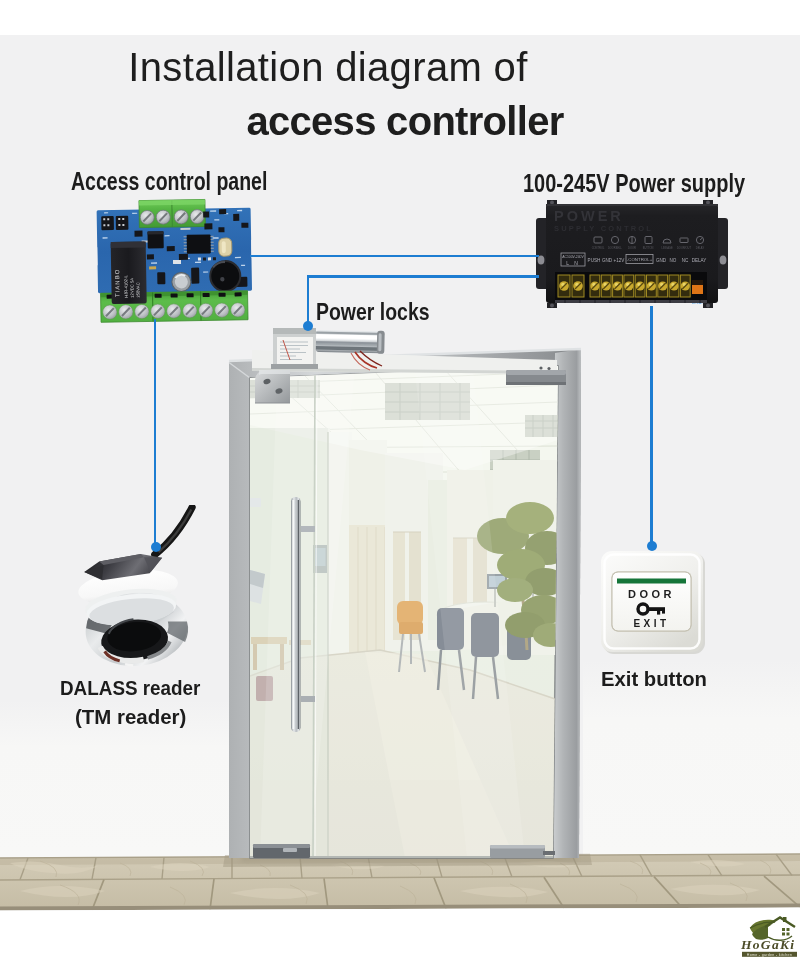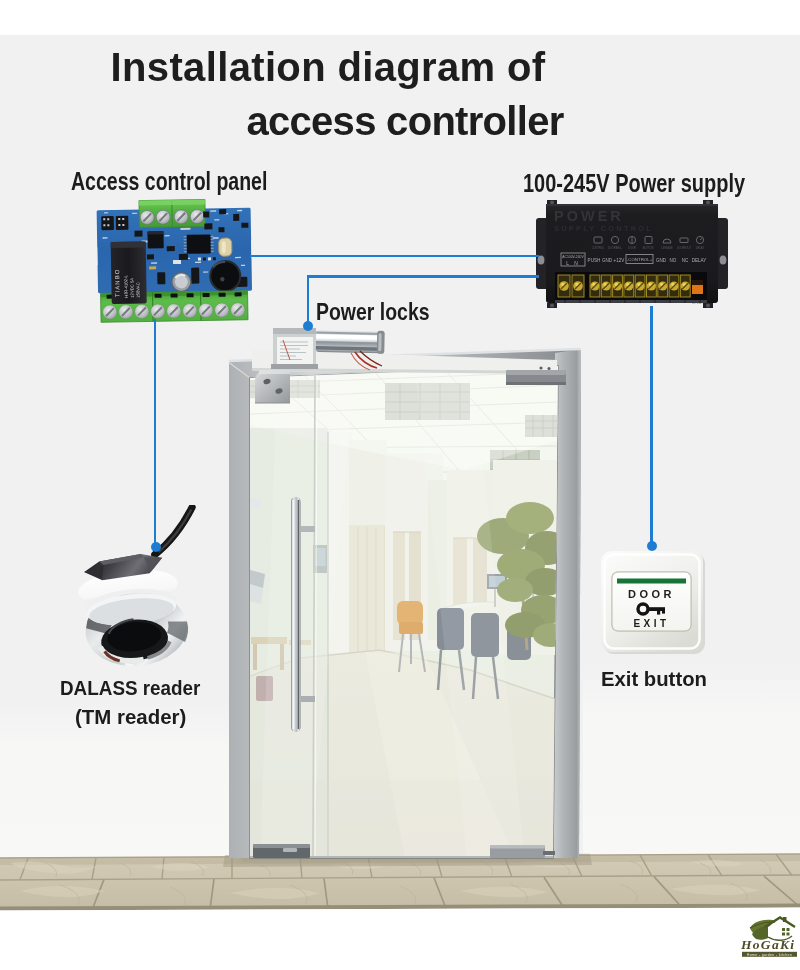--- a/index.html
+++ b/index.html
@@ -1,20 +1,20 @@
 <!DOCTYPE html>
 <html><head>
 <meta charset="utf-8">
 <style>
   html,body{margin:0;padding:0;}
   body{width:800px;height:970px;background:#ffffff;font-family:"Liberation Sans",sans-serif;}
   .page{position:relative;width:800px;height:970px;overflow:hidden;background:#ffffff;}
   .bg{position:absolute;left:0;top:35px;width:800px;height:878px;background:#f1f1f2;}
   .whitewall{position:absolute;background:linear-gradient(180deg,rgba(248,248,247,0) 0%,#f7f7f6 30%,#f8f8f7 100%);}
-  .t1{position:absolute;left:0;top:41.4px;letter-spacing:0.35px;width:656px;text-align:center;color:#1e1e1e;font-weight:bold;font-size:40px;line-height:53.5px;}
+  .t1{position:absolute;left:0;top:41.4px;letter-spacing:0.35px;width:656px;text-align:center;color:#1e1e1e;font-weight:normal;font-size:40px;line-height:53.5px;}
   .t2{position:absolute;left:5px;top:94.9px;width:800px;text-align:center;color:#1e1e1e;font-weight:bold;font-size:40px;line-height:53.5px;letter-spacing:-0.7px;}
   .lbl{position:absolute;color:#1c1c1c;font-weight:bold;white-space:nowrap;transform-origin:0 0;line-height:1;}
   .hline{position:absolute;height:3px;background:#1d7dd2;}
   .vline{position:absolute;width:3px;background:#1d7dd2;}
   .dot{position:absolute;width:10px;height:10px;border-radius:50%;background:#1d7dd2;}
 </style>
 </head>
 <body>
 <div class="page">
   <div class="bg"></div>

